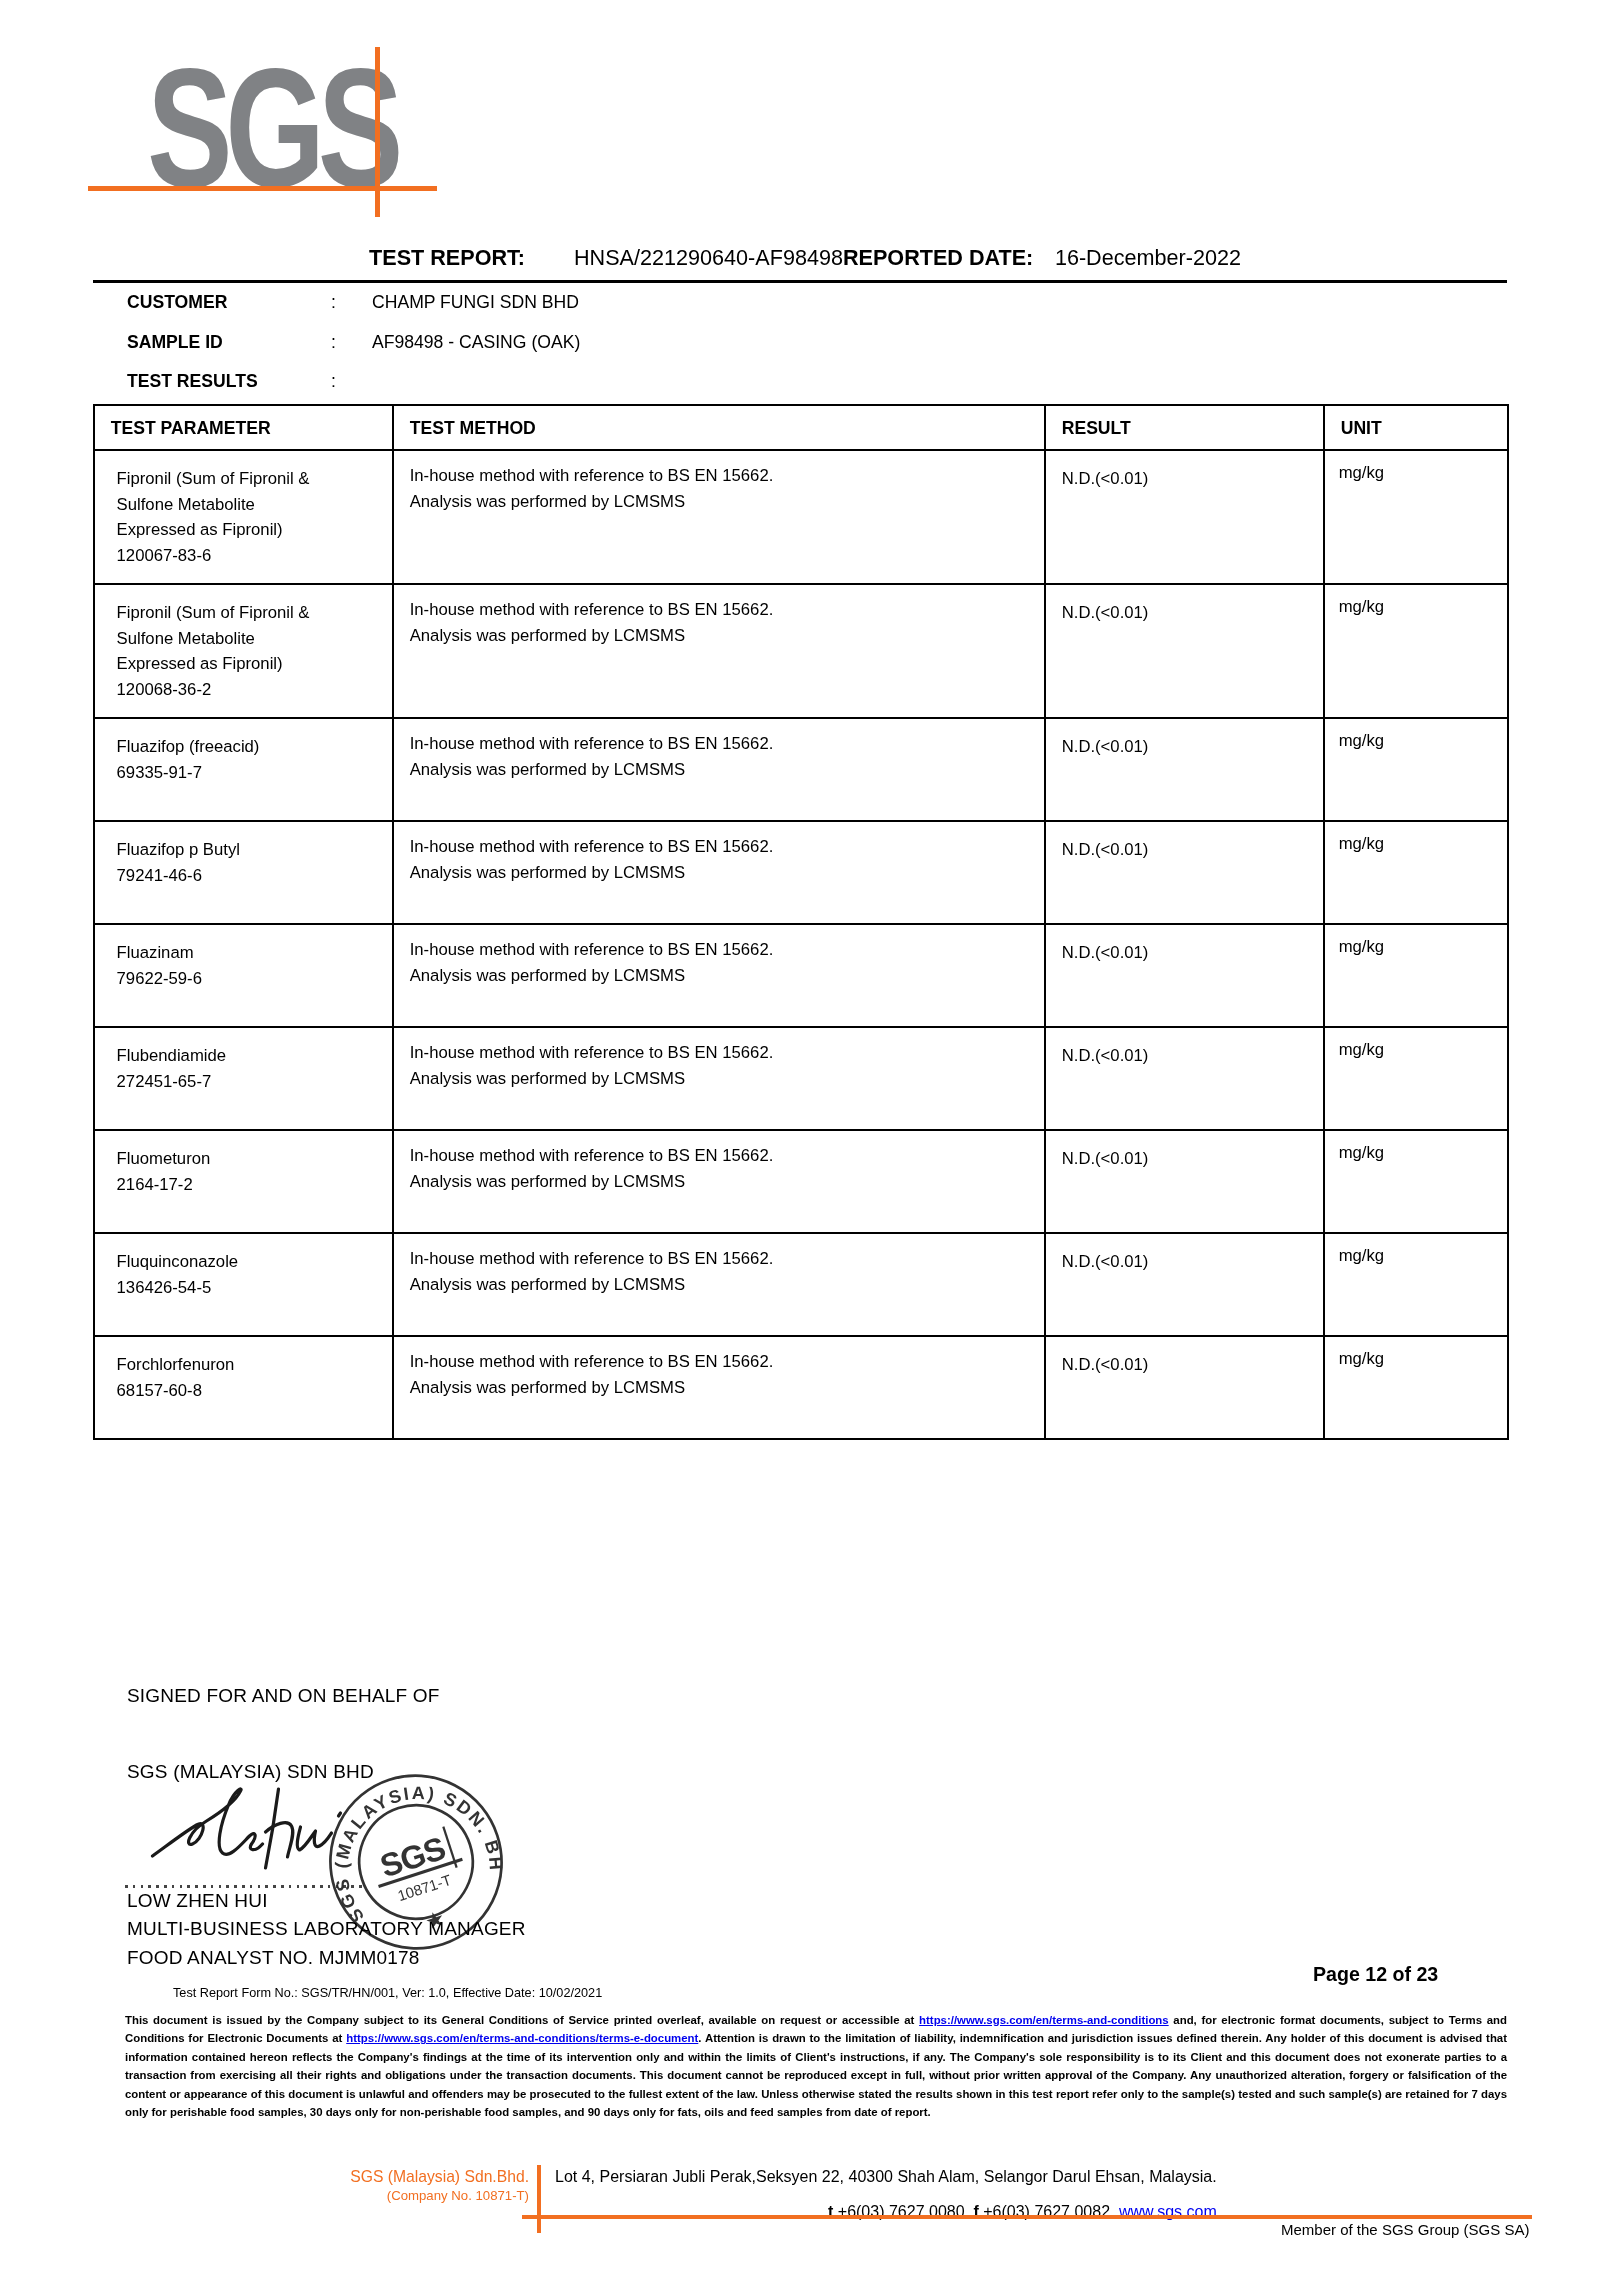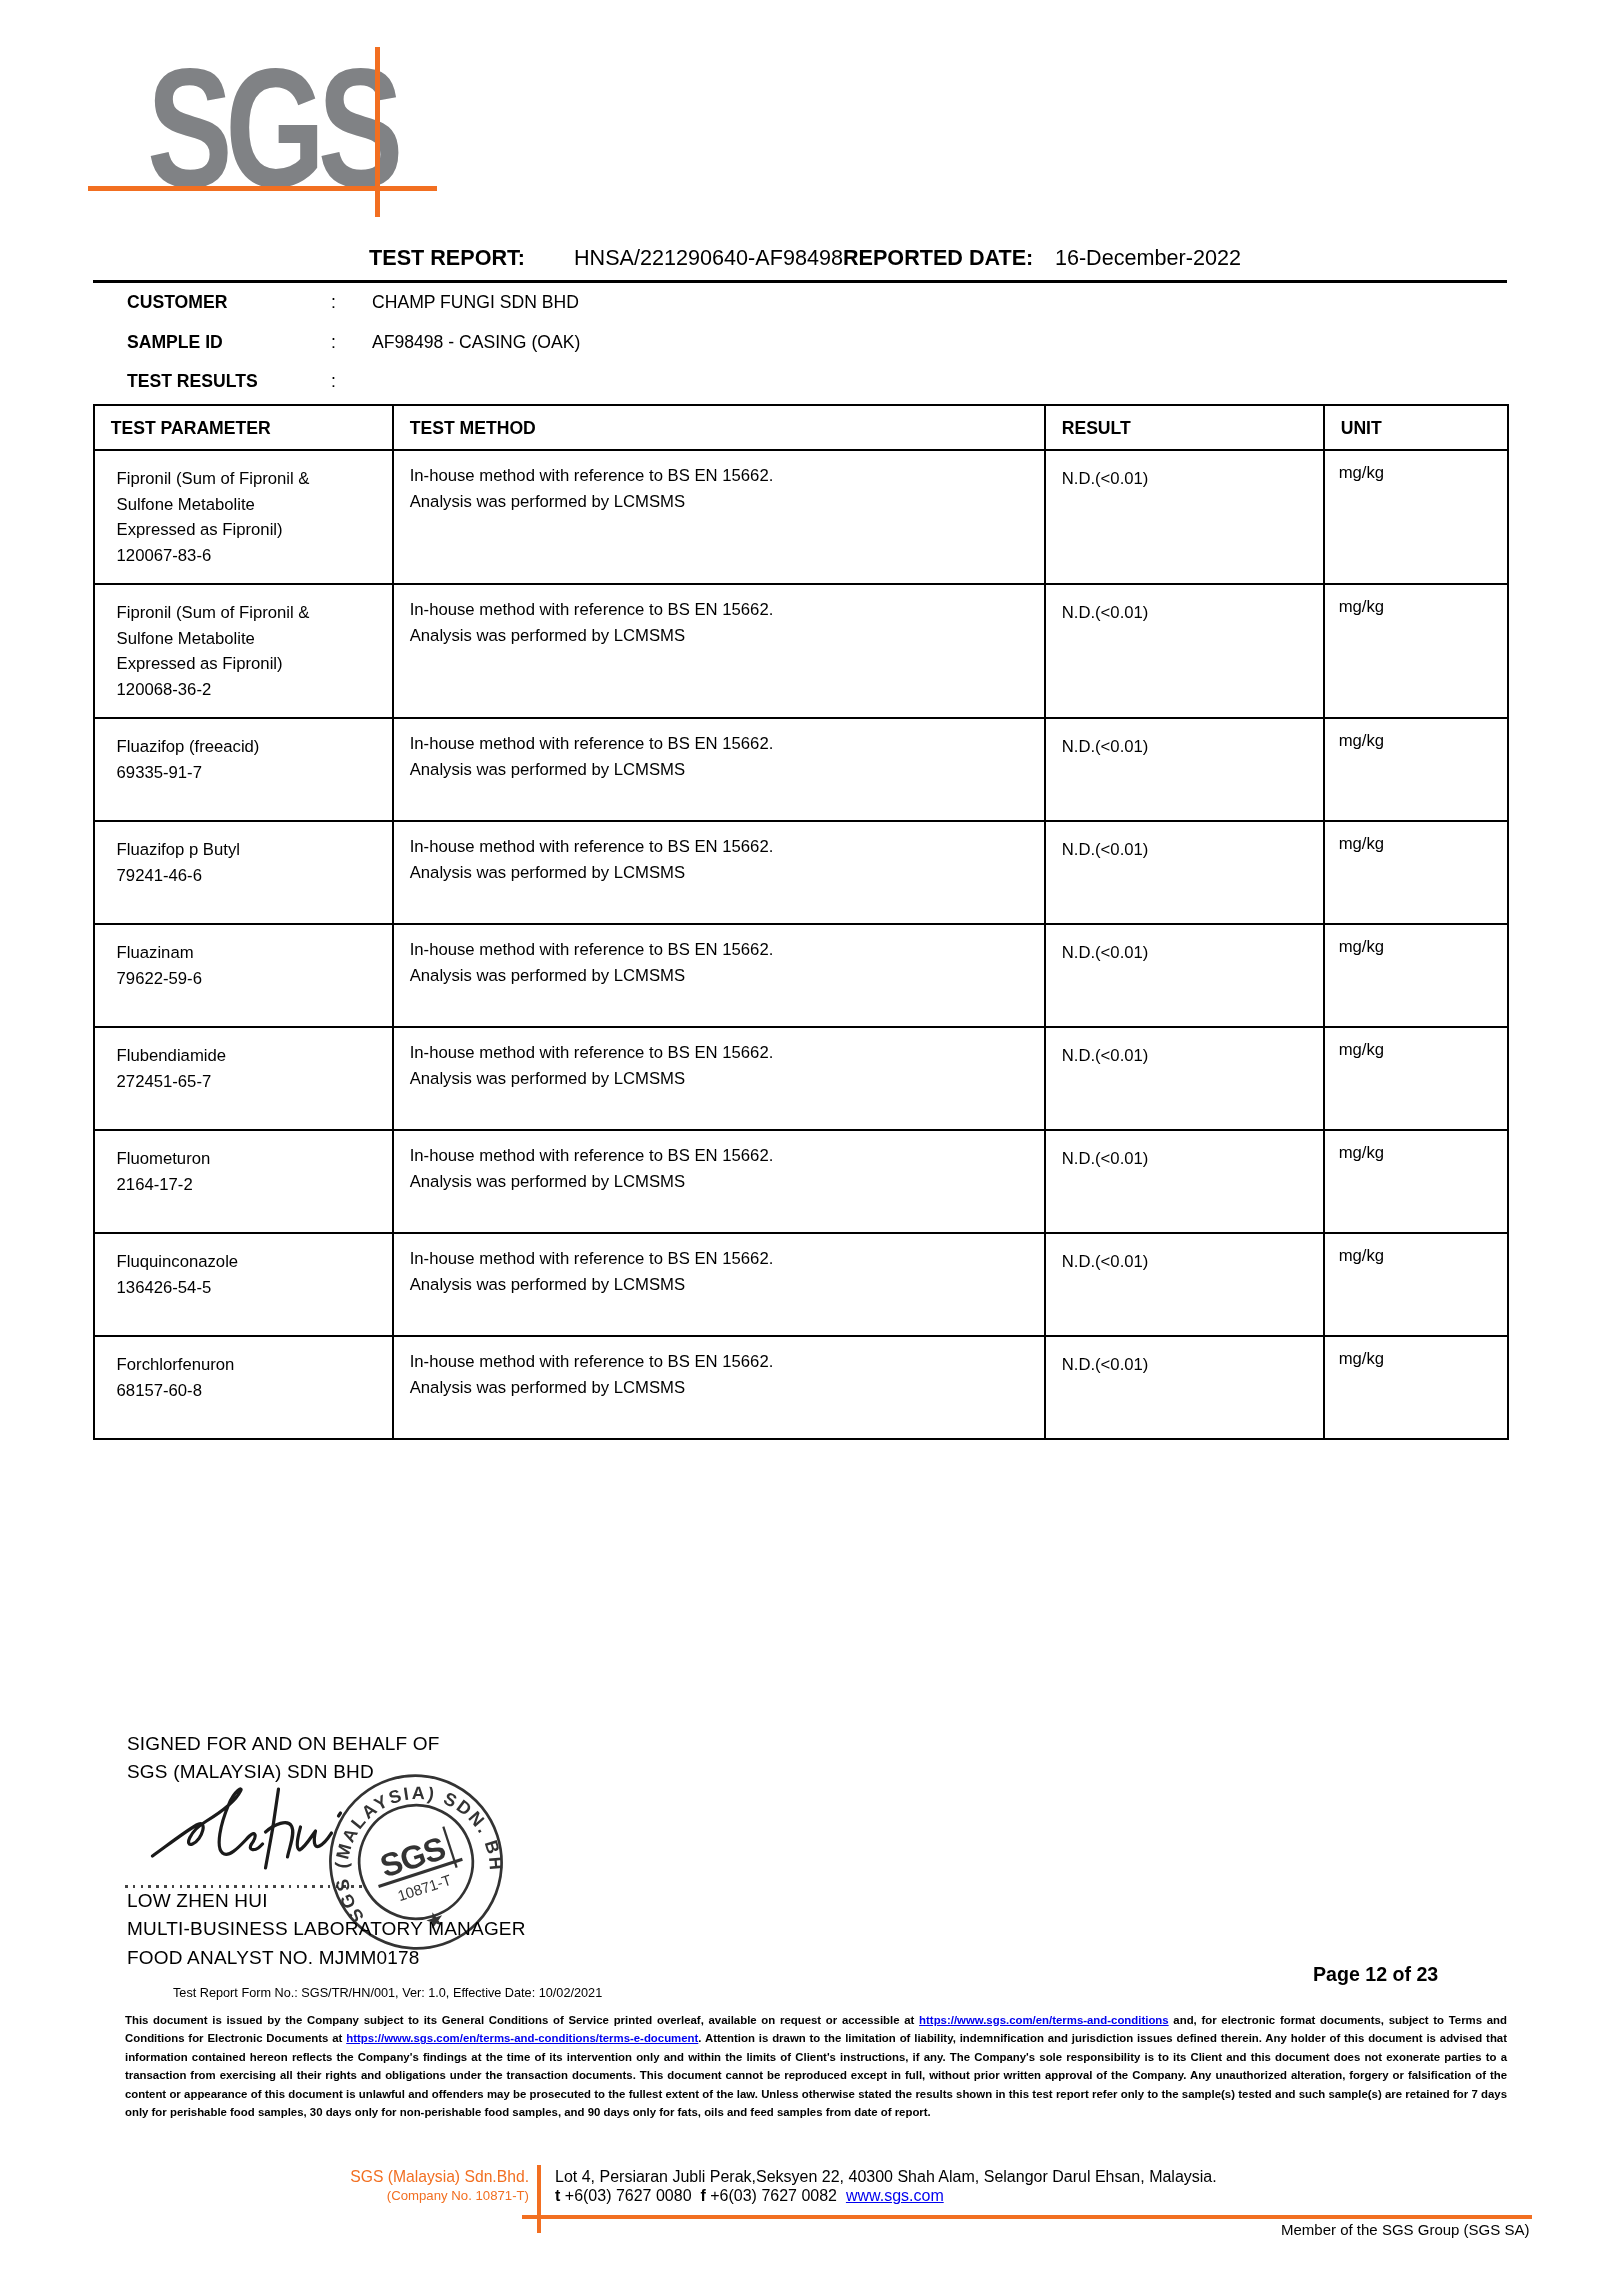--- a/index.html
+++ b/index.html
@@ -51,21 +51,21 @@
   .page-no { position:absolute; left:1313px; top:1963px; font-size:19.6px; font-weight:bold; }
   .legal { position:absolute; left:125px; top:2011px; width:1382px; font-size:11.4px; font-weight:bold;
     text-align:justify; line-height:1.62; }
   .legal a { color:var(--link,#0000ee); text-decoration:underline; }
   
   .footer-company { position:absolute; left:274px; top:2167px; width:255px; text-align:right; color:var(--accent,#f26f21); }
   .footer-company .fc-name { font-size:15.7px; line-height:1.3; }
   .footer-company .fc-no { font-size:13.2px; line-height:1.4; }
   .footer-vbar { position:absolute; left:537px; top:2165px; width:3.9px; height:68px; background:var(--accent,#f26f21); }
   .footer-address { position:absolute; left:555px; top:2168px; font-size:16px; }
-  .footer-address .addr2 { margin-top:1px; }
+  .footer-address .addr2 { margin-top:17px;text-align:right; }
   .footer-address b { font-weight:bold; }
   .footer-address a { color:var(--link,#0000ee); text-decoration:underline; }
   .footer-rule { position:absolute; left:522px; top:2215px; width:1010px; height:3.9px; background:var(--accent,#f26f21); }
   .footer-member { position:absolute; left:1281px; top:2221px; font-size:15px; }
 </style>
 </head>
 <body>
 
 <div class="page">
 
@@ -263,21 +263,21 @@
       <td class="c-result">
             <span>N.D.(&lt;0.01)</span>
           </td>
       <td class="c-unit">
             <span>mg/kg</span>
           </td>
     </tr>
       </tbody>
   </table>
 
-  <div class="sig-text" style="top:1733px;">SIGNED FOR AND ON BEHALF OF</div>
+  <div class="sig-text" style="top:1685px;">SIGNED FOR AND ON BEHALF OF</div>
   <div class="sig-text" style="top:1761px;">SGS (MALAYSIA) SDN BHD</div>
 
   <svg class="sig-svg" viewBox="0 0 230 110">
     <g fill="none" stroke="#1a1a1a" stroke-width="3.2" stroke-linecap="round" stroke-linejoin="round">
       <path d="M8,76 C22,66 40,52 52,45 C64,38 58,60 48,64 C40,67 44,52 62,41 C80,30 92,19 96,11 C99,6 90,10 84,25 C76,44 71,67 78,73 C85,79 97,64 105,56 C111,50 113,56 107,64 C103,70 110,73 118,64"></path>
       <path d="M134,9 C131,32 126,63 121,88"></path>
       <path d="M121,52 C130,44 143,39 147,46 C151,53 145,67 143,77"></path>
       <path d="M156,47 C153,58 151,68 155,70 C161,67 167,56 171,51 C169,60 169,69 175,66 C181,63 185,56 187,53"></path>
       <path d="M194,36 l2,-3"></path>
     </g>

